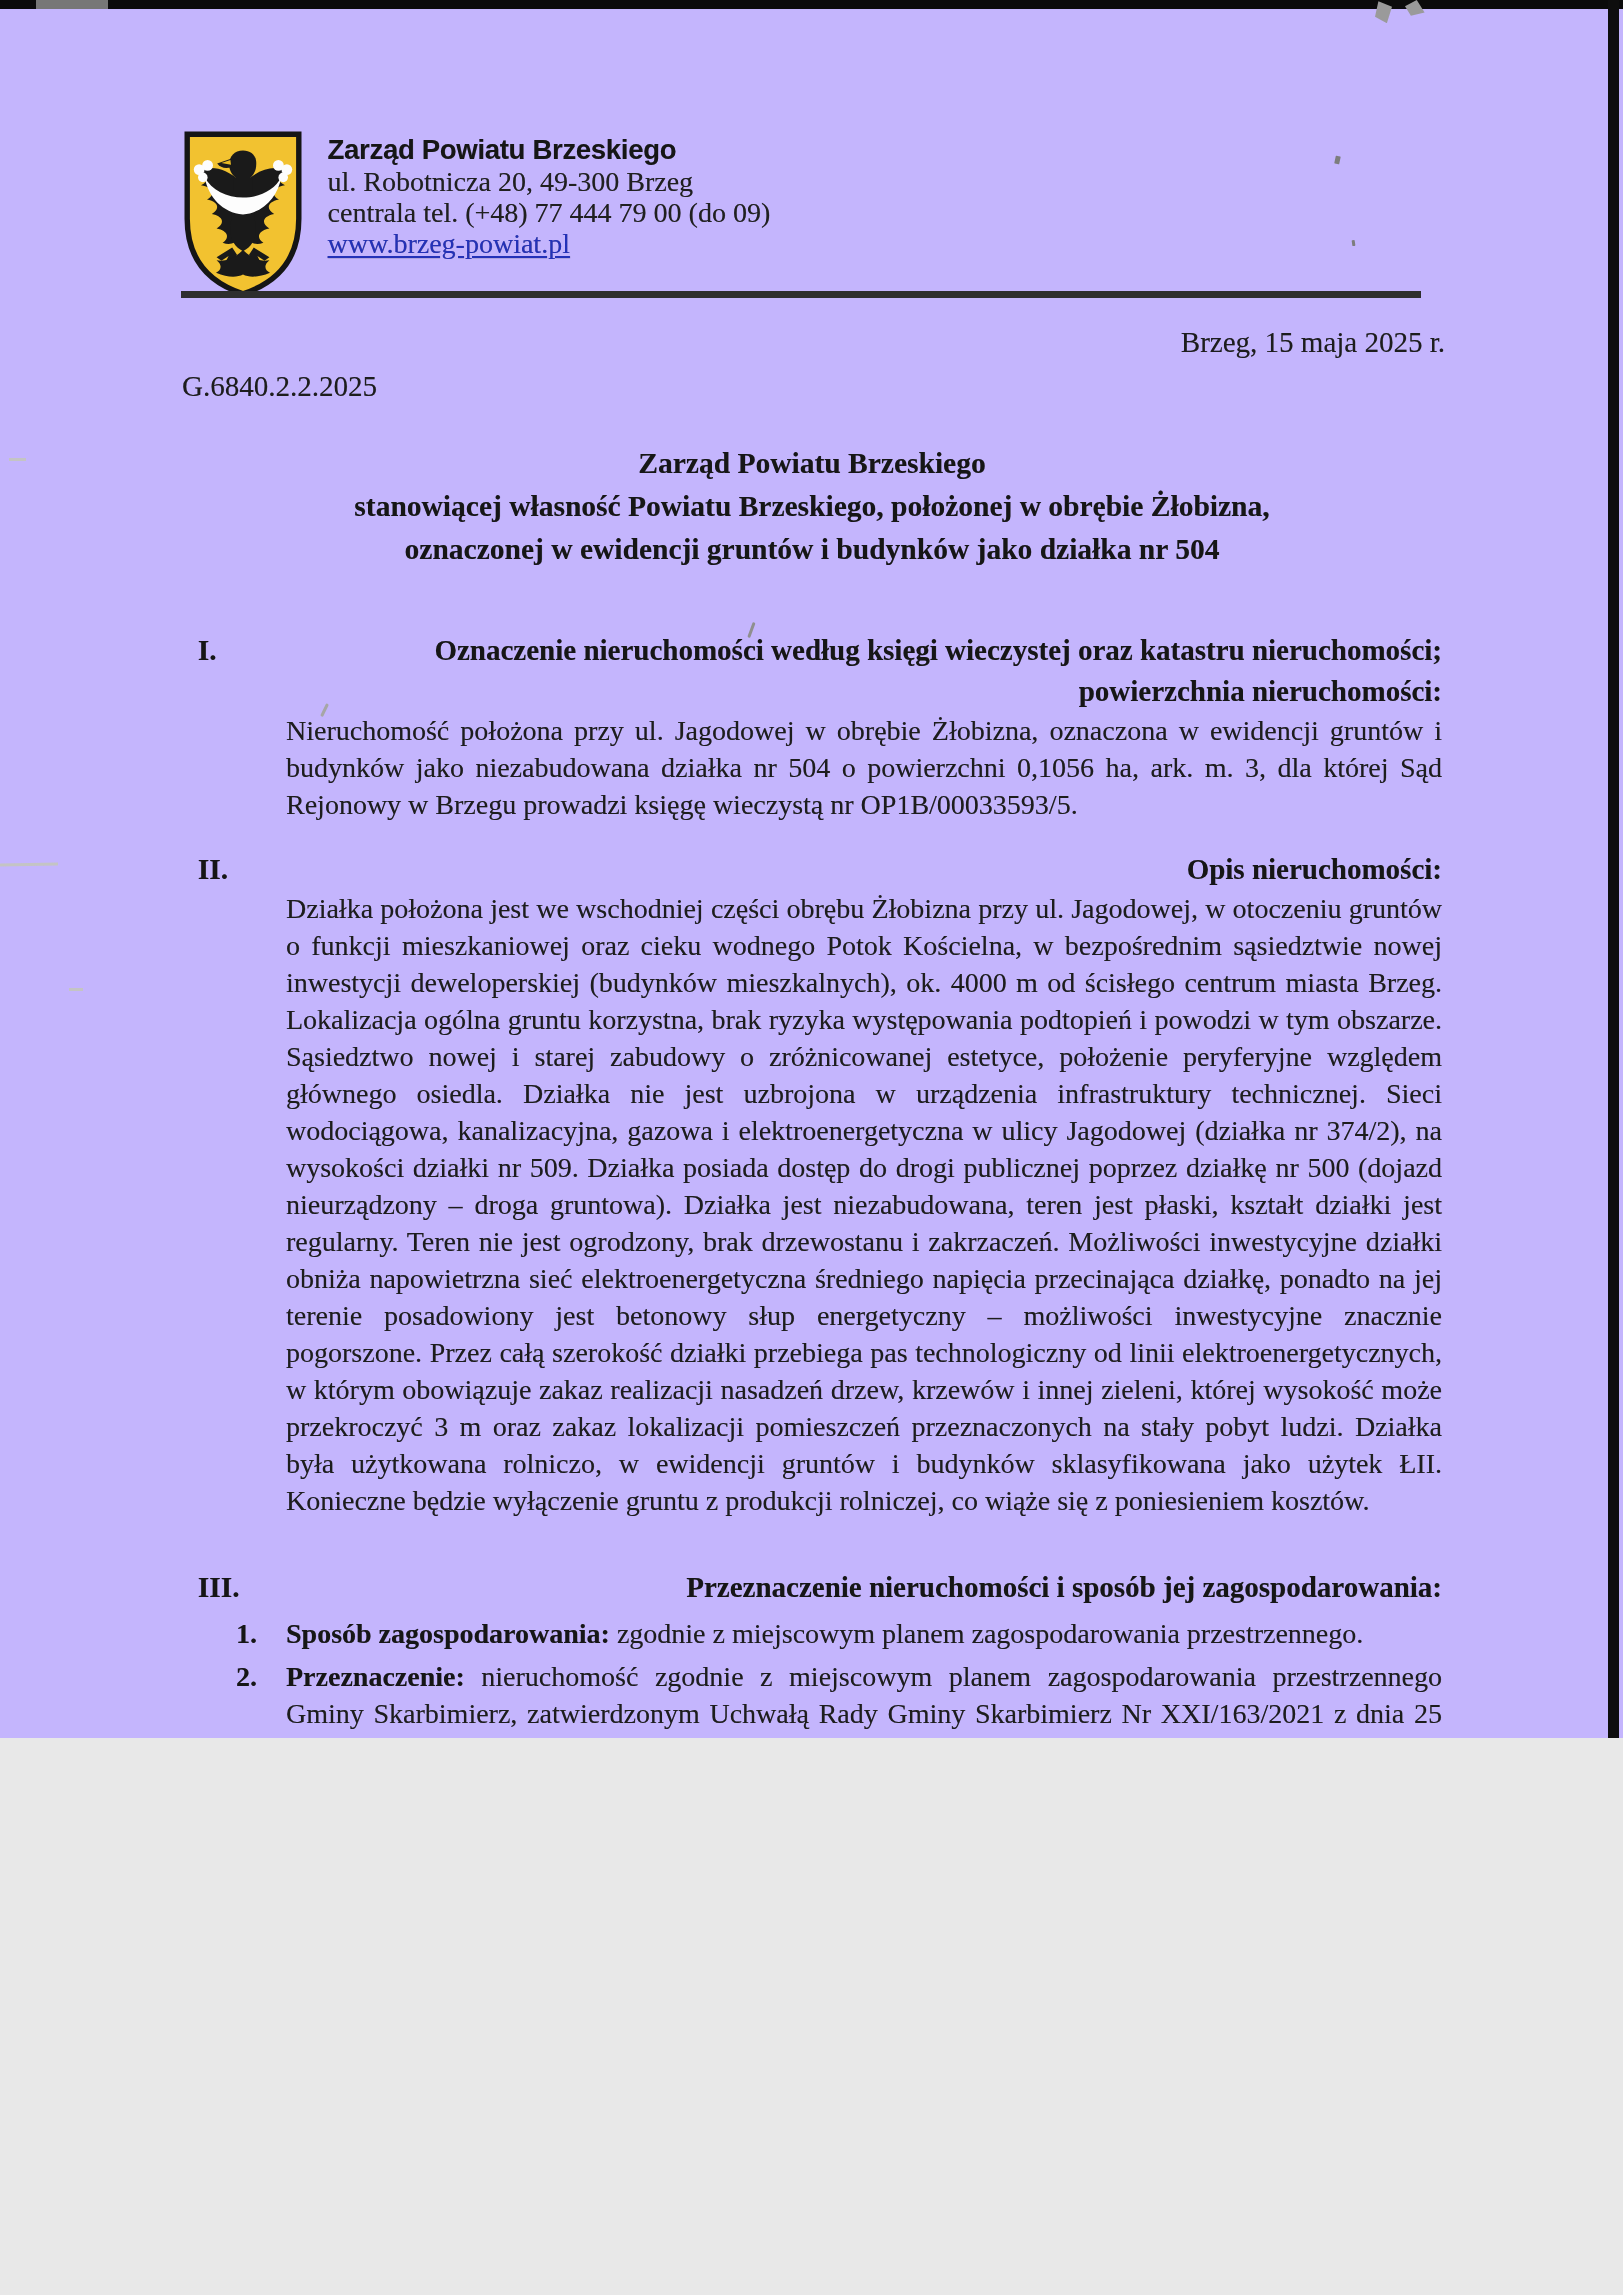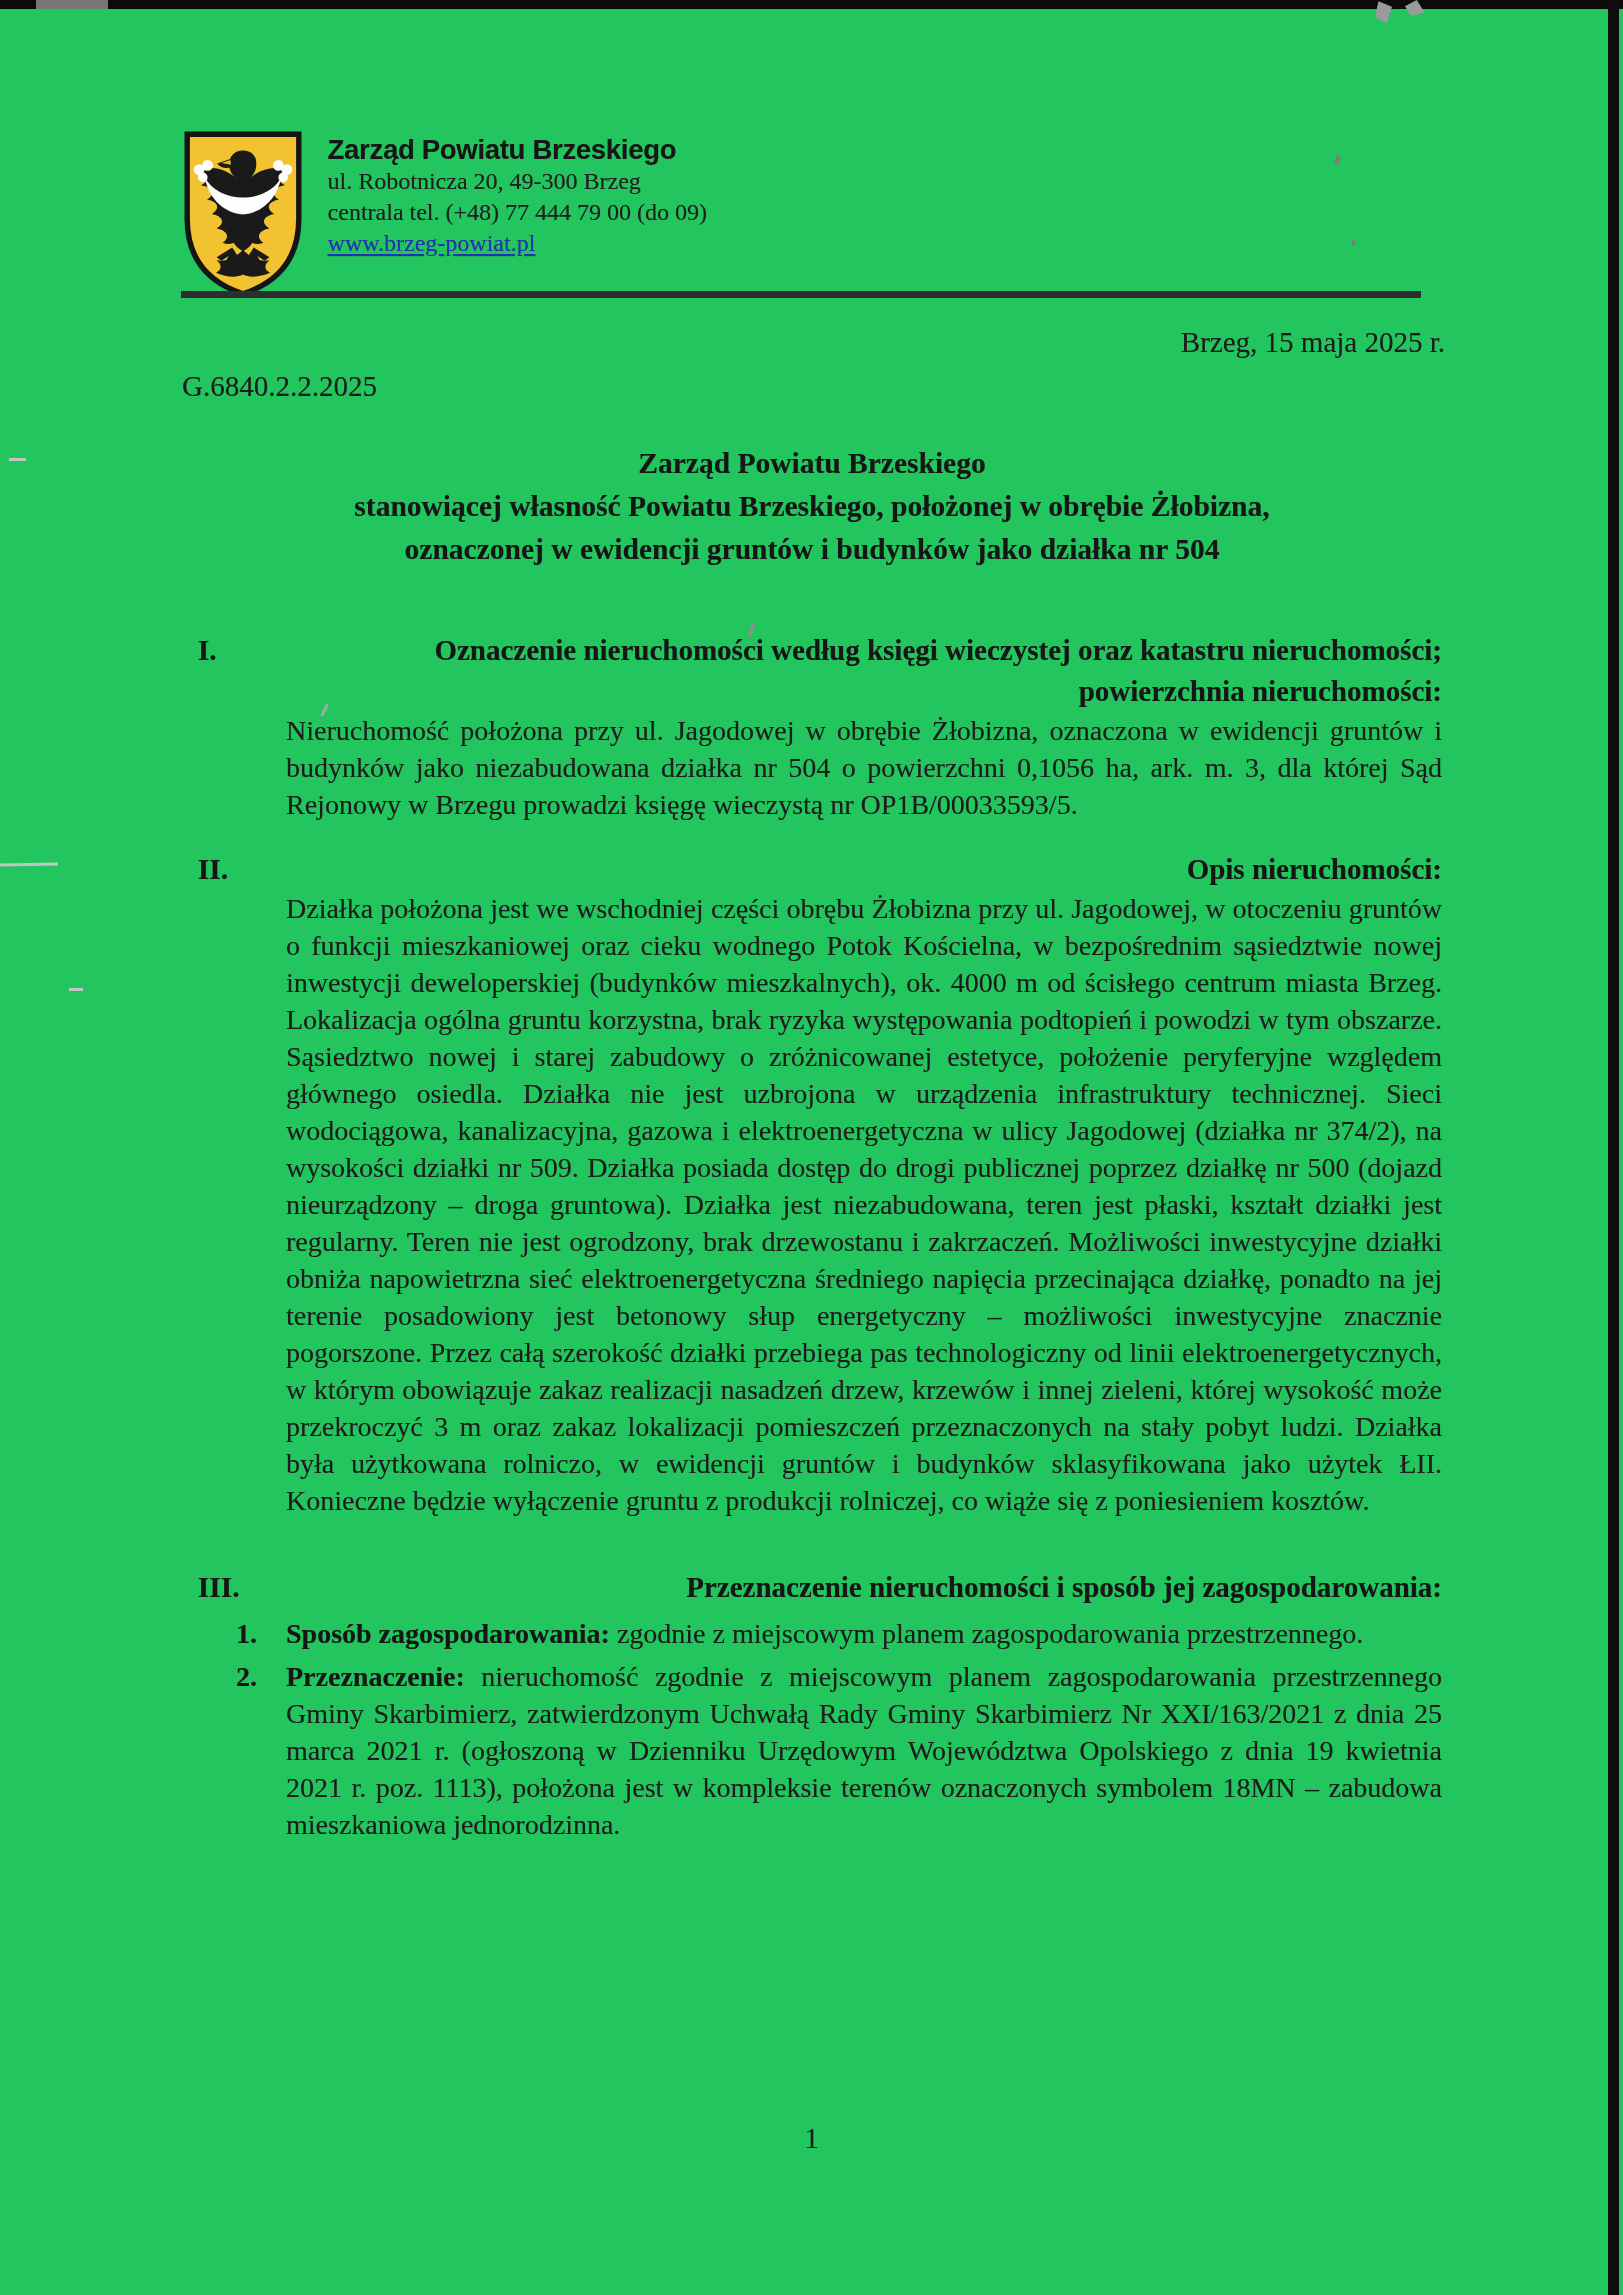--- a/index.html
+++ b/index.html
@@ -1,19 +1,19 @@
 <!DOCTYPE html>
 <html style="font-size:10.5px"><head>
 <meta charset="utf-8">
 <style>
   html,body { margin:0; padding:0; background:#e8e8e8; }
   .page {
     position:relative;
-    width:1623px; height:2295px;
-    background:#22c55e;
+    width:1623px; height:1738px;
+    background:#c4b5fd;
     overflow:hidden;
     font-family:"Liberation Serif", serif;
     color:#1d1d1d;
     text-shadow: 0.2px 0.3px 0.4px rgba(40,40,40,0.45);
   }
 
   
   .scan-top {
     position:absolute; left:0; top:0; width:1623px; height:8.5px;
     background:linear-gradient(to right,#0b0b0b 0 36px,#777 36px 108px,#0b0b0b 108px 100%);
@@ -37,21 +37,21 @@
   .smudge.m3 { left:69px; top:988px; width:14.4px; height:3.3px; }
 
   
   .letterhead { position:absolute; left:182px; top:130px; display:flex; }
   .crest { width:122px; height:168px; flex:0 0 auto; }
   .lh-text { margin-left:23.6px; padding-top:2.6px; }
   .lh-org {
     font-family:"Liberation Sans", sans-serif; font-weight:bold;
     font-size:27.5px; line-height:33px; letter-spacing:-0.3px; color:#161616;
   }
-  .lh-line { font-size:24px; line-height:31px; color:#202020; }
+  .lh-line { font-size:28px; line-height:31px; color:#202020; }
   .lh-link { color:#2331b8; text-decoration:underline; text-underline-offset:3.3px; }
 
   .rule { position:absolute; left:181px; top:291px; width:1240px; height:6.5px; background:#2e2e2e; }
 
   .dateline { position:absolute; left:190px; top:326px; width:1255px; text-align:right; font-size:29px; }
   .caseno   { position:absolute; left:182px; top:370px; font-size:29px; }
 
   .doc-title {
     position:absolute; left:182px; top:442px; width:1260px;
     text-align:center; font-weight:bold; font-size:29.5px; line-height:43px; color:#161616;

